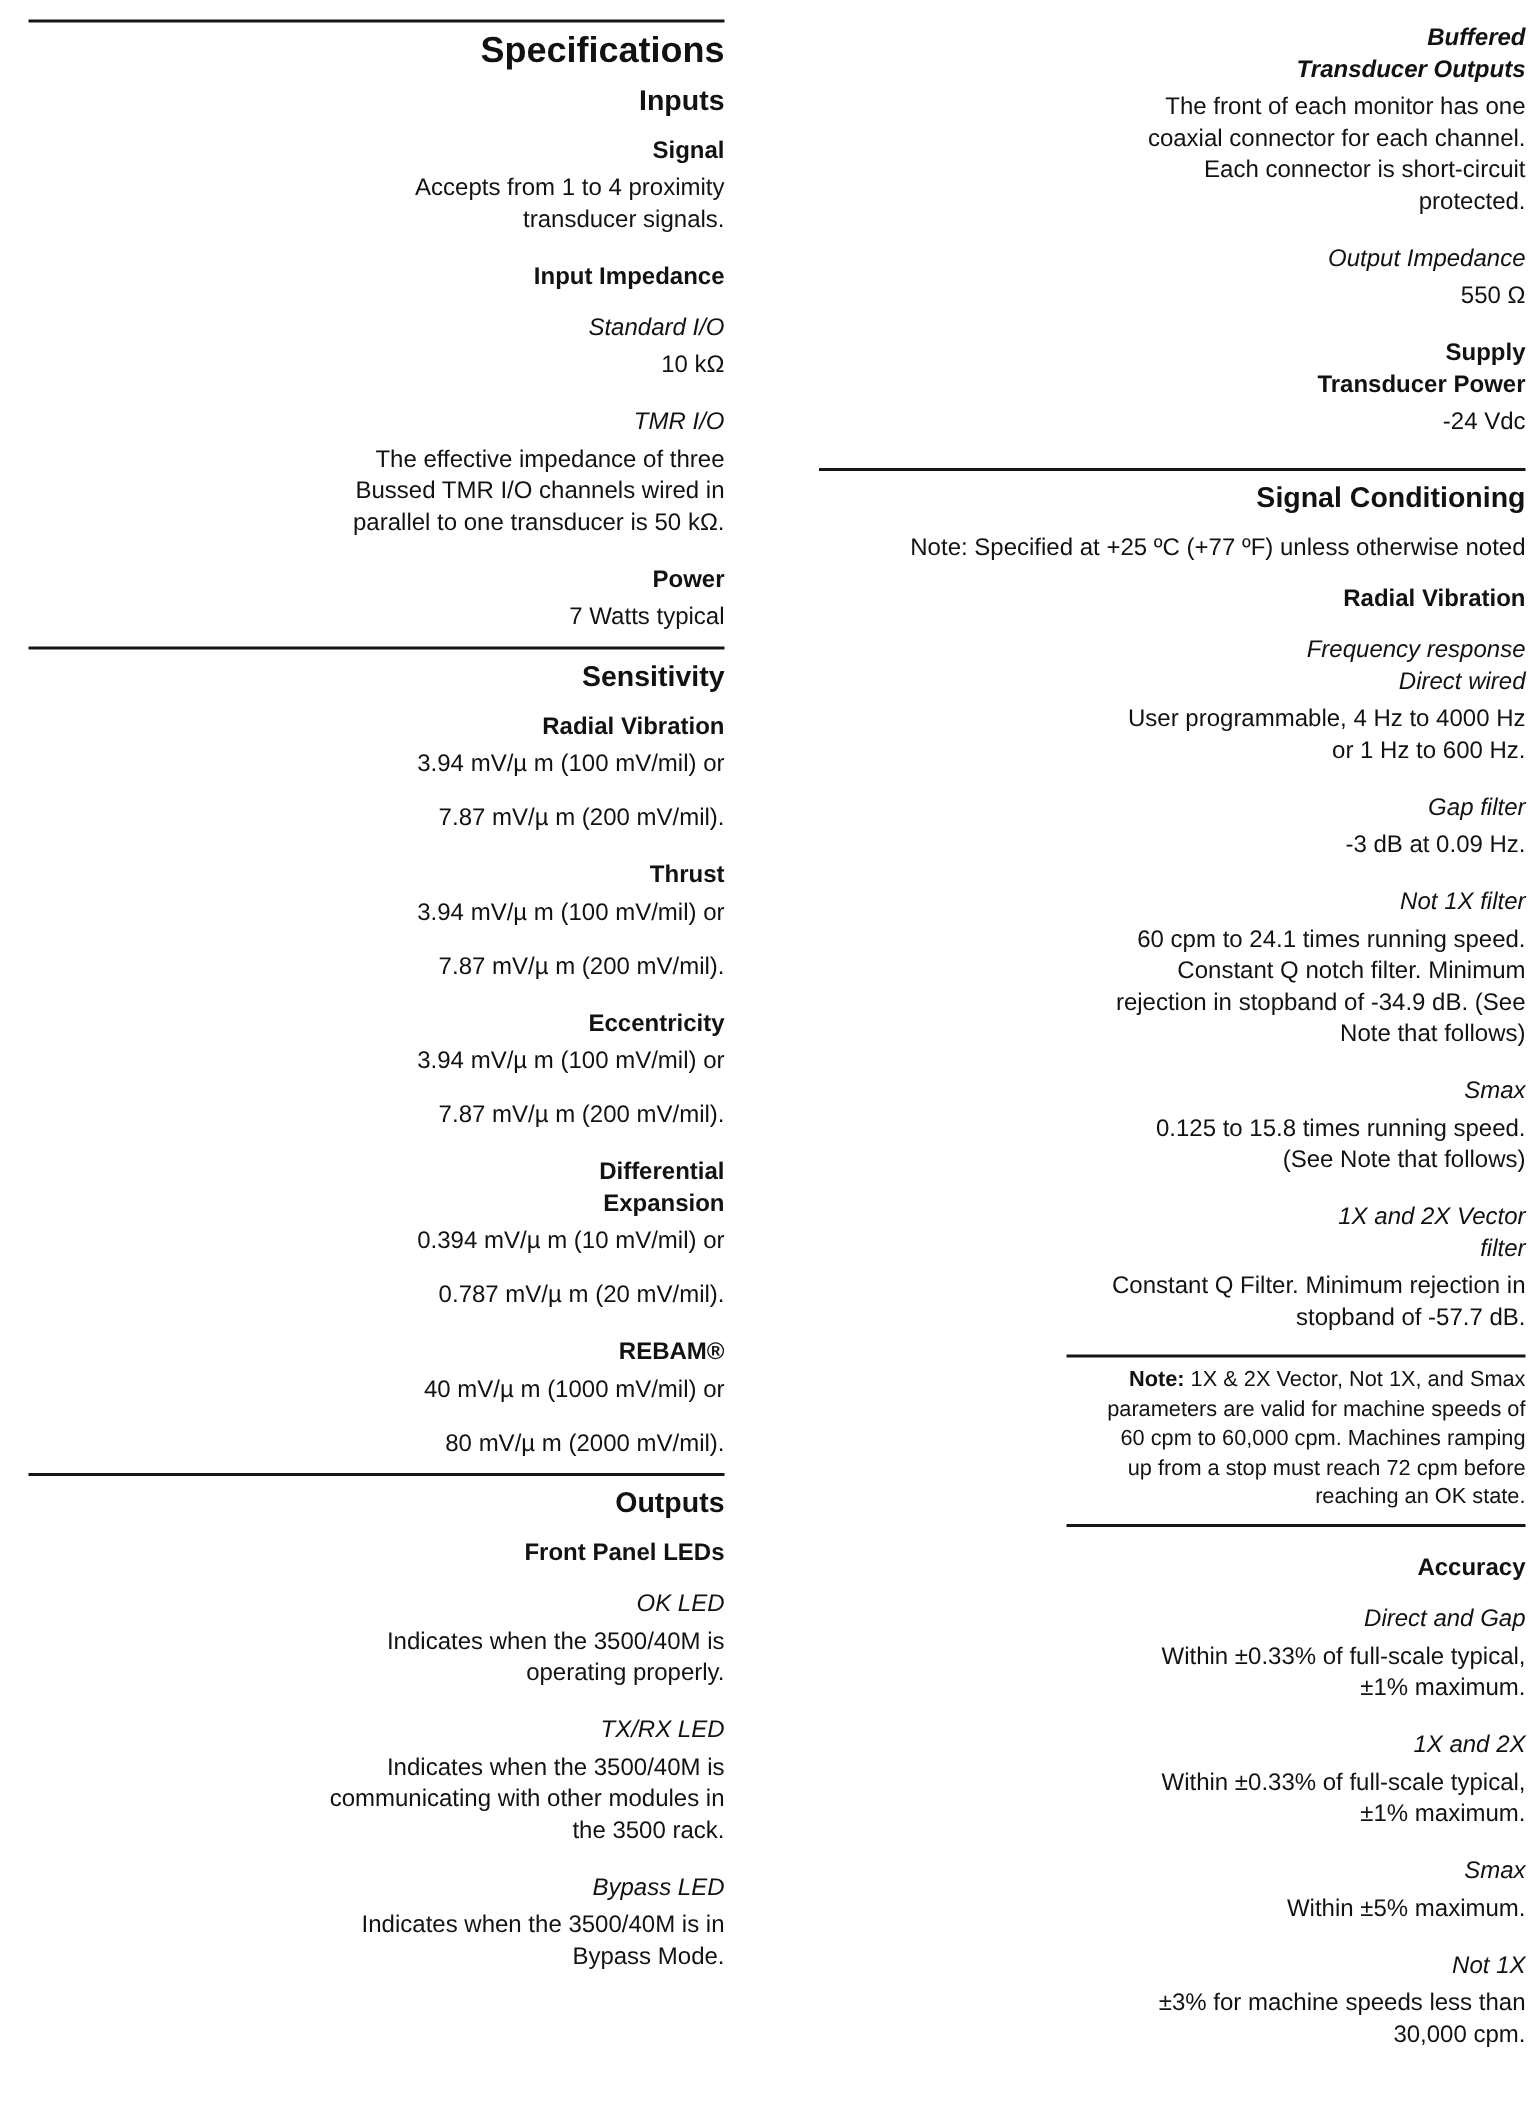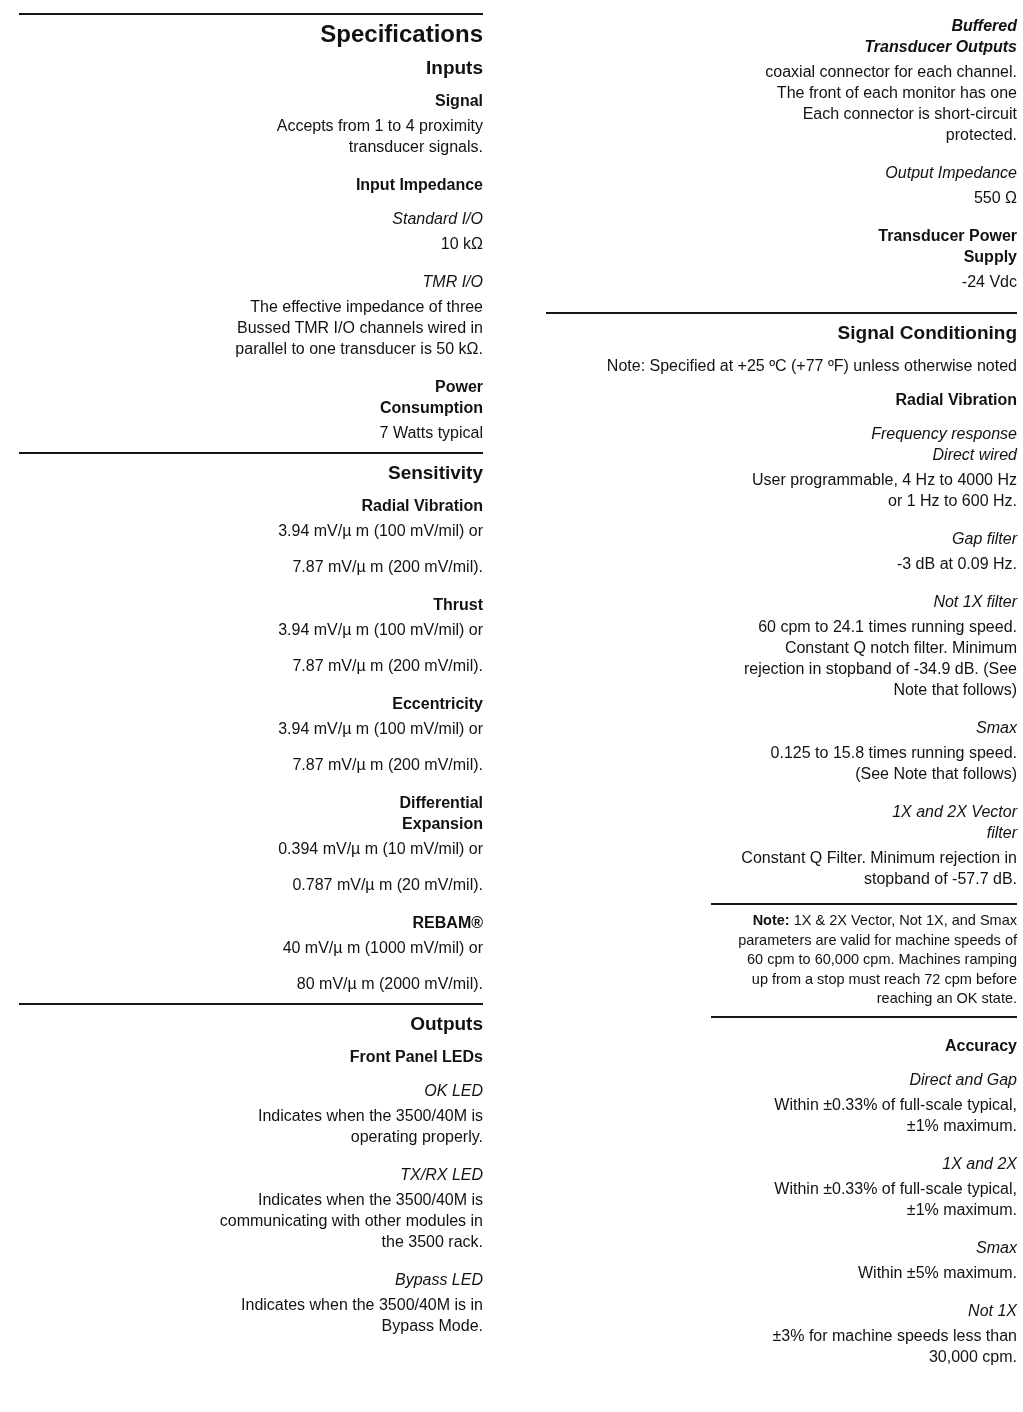--- a/index.html
+++ b/index.html
@@ -78,21 +78,20 @@
       </div>
       <div class="value">
         <div class="para">
           <div class="vline">The effective impedance of three</div>
           <div class="vline">Bussed TMR I/O channels wired in</div>
           <div class="vline">parallel to one transducer is 50 kΩ.</div>
         </div>
       </div>
       <div class="label bold">
         <div class="label-line">Power</div>
-        <div class="label-line">Consumption</div>
       </div>
       <div class="value">
         <div class="para">
           <div class="vline">7 Watts typical</div>
         </div>
       </div>
       <div class="rule"></div>
       <div class="section">Sensitivity</div>
       <div class="label bold">
         <div class="label-line">Radial Vibration</div>
@@ -184,37 +183,37 @@
         </div>
       </div>
     </div>
   <div class="col col-right">
       <div class="label bold">
         <div class="label-line">Buffered</div>
         <div class="label-line">Transducer Outputs</div>
       </div>
       <div class="value">
         <div class="para">
+          <div class="vline">The front of each monitor has one</div>
           <div class="vline">coaxial connector for each channel.</div>
-          <div class="vline">The front of each monitor has one</div>
           <div class="vline">Each connector is short-circuit</div>
           <div class="vline">protected.</div>
         </div>
       </div>
       <div class="label italic">
         <div class="label-line">Output Impedance</div>
       </div>
       <div class="value">
         <div class="para">
           <div class="vline">550 Ω</div>
         </div>
       </div>
       <div class="label bold">
+        <div class="label-line">Supply</div>
         <div class="label-line">Transducer Power</div>
-        <div class="label-line">Supply</div>
       </div>
       <div class="value">
         <div class="para">
           <div class="vline">-24 Vdc</div>
         </div>
       </div>
       <div class="rule"></div>
       <div class="section">Signal Conditioning</div>
       <div class="plain">Note: Specified at +25 ºC (+77 ºF) unless otherwise noted</div>
       <div class="label bold">

